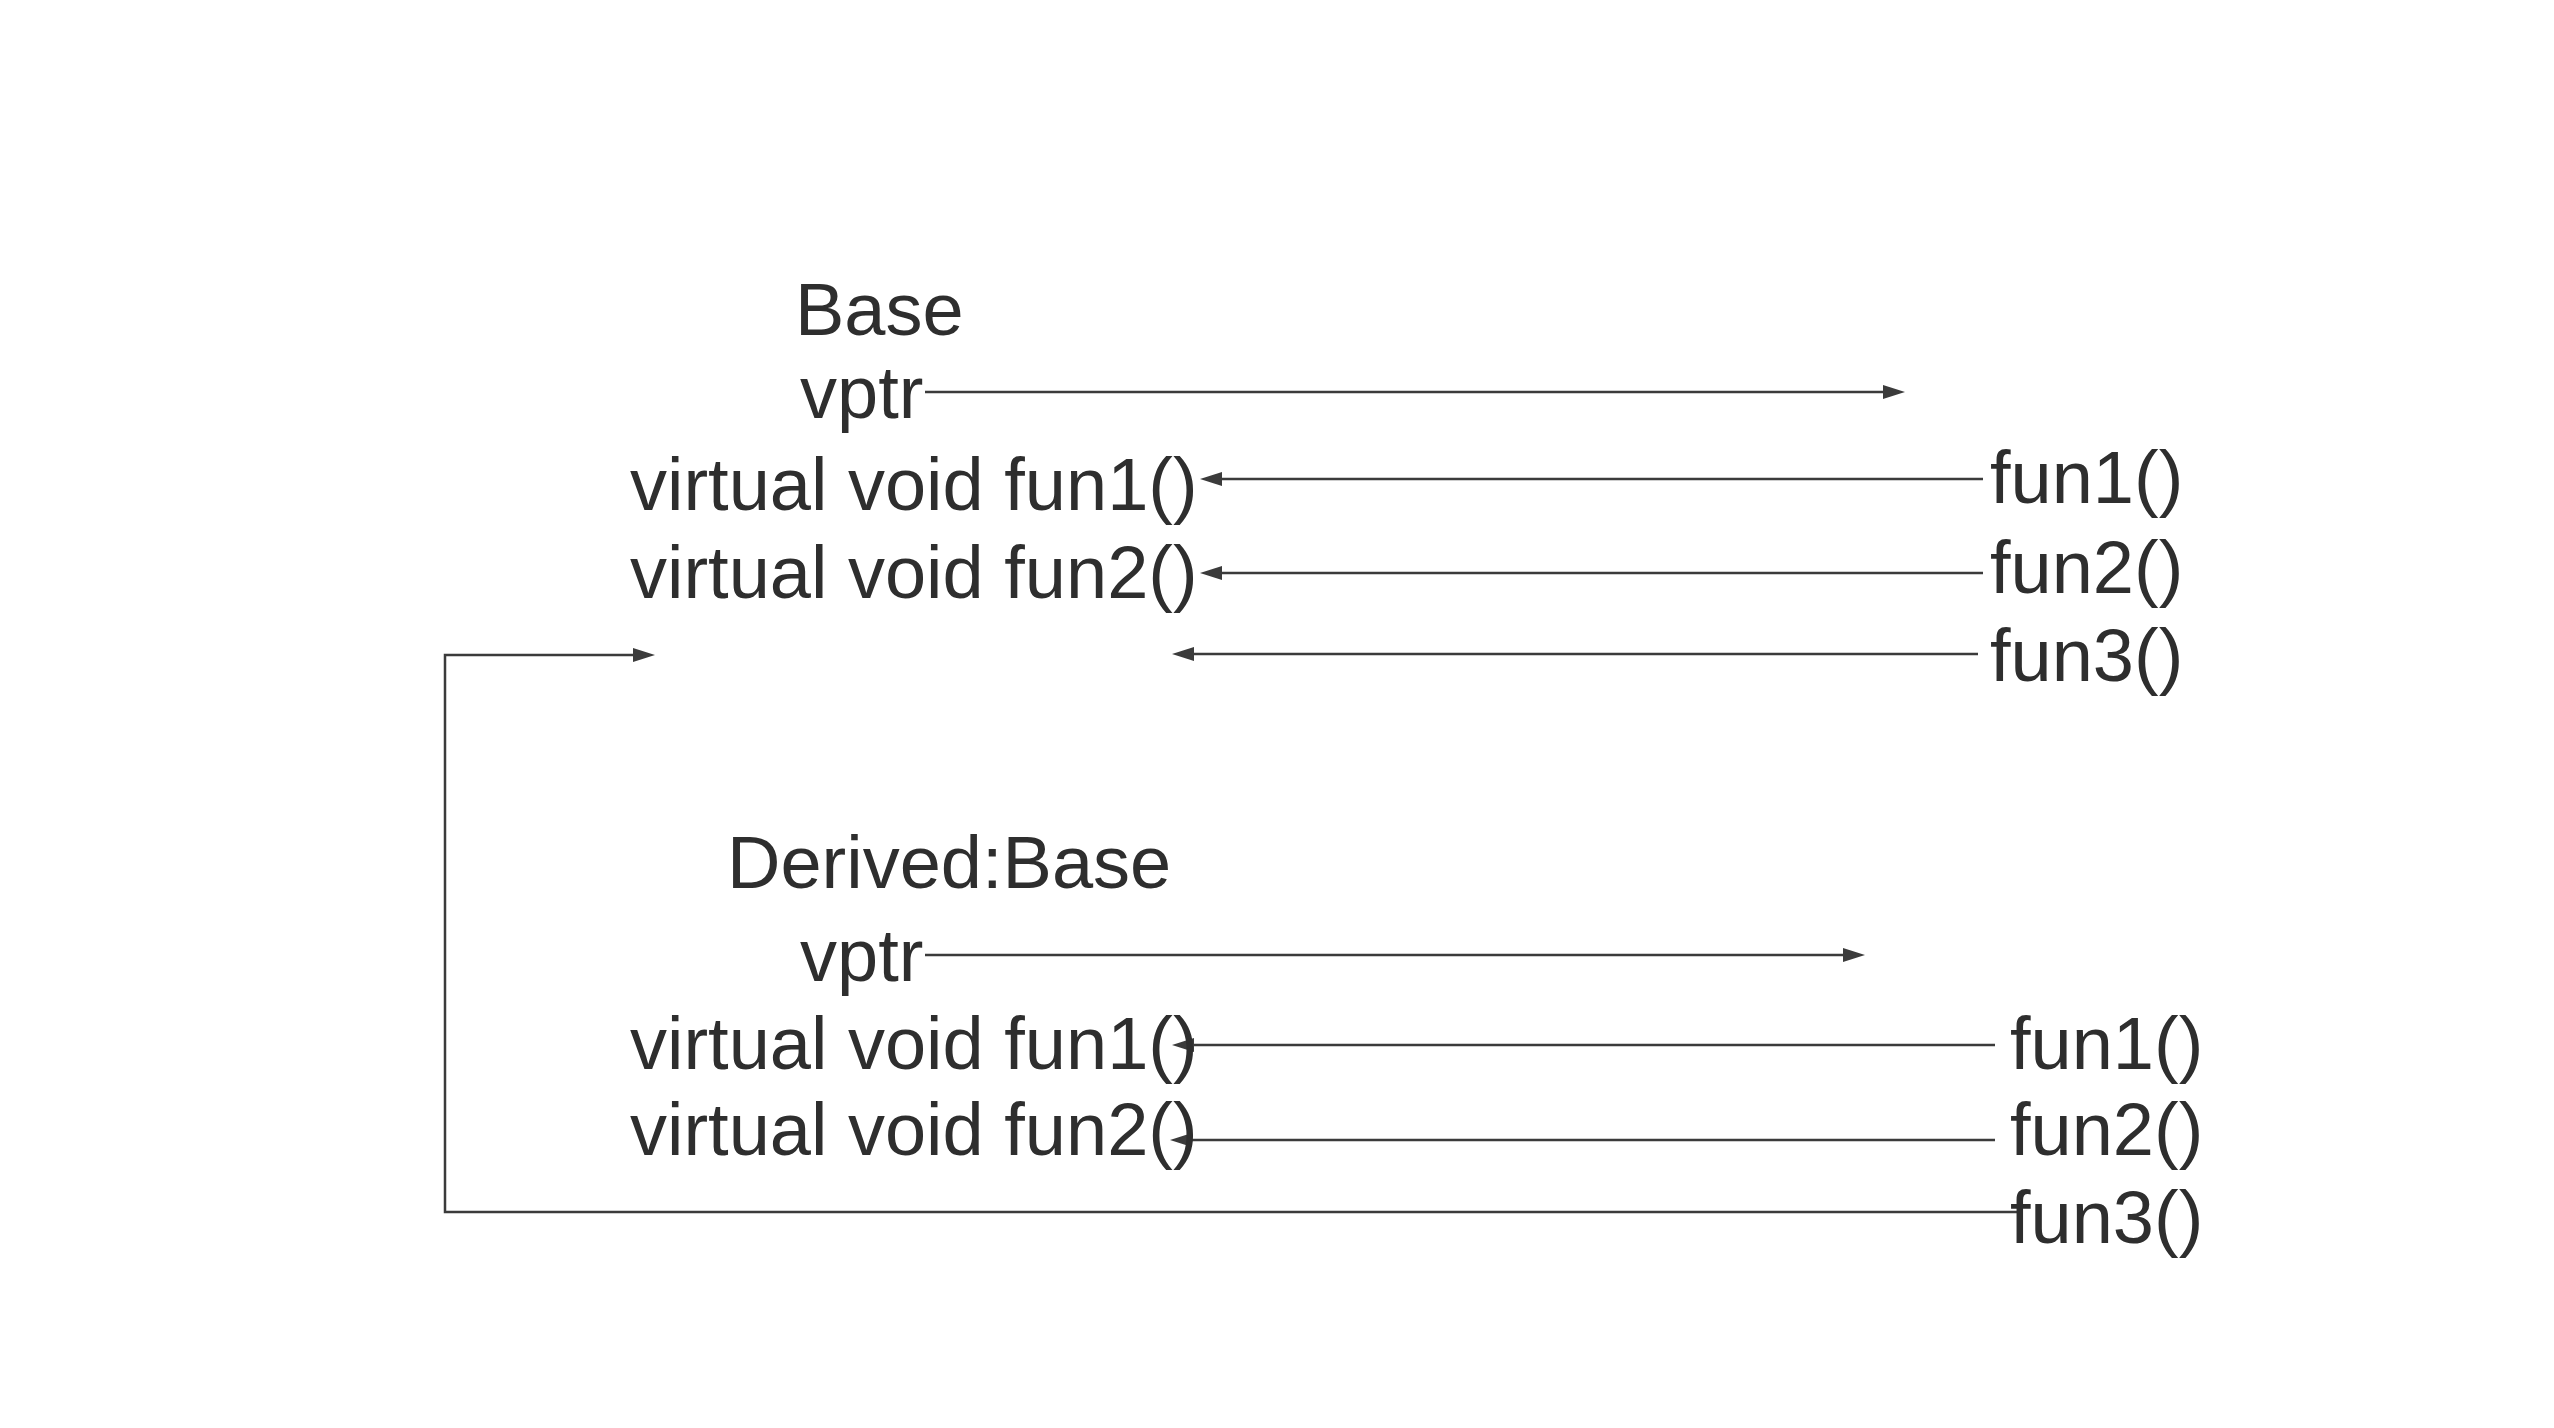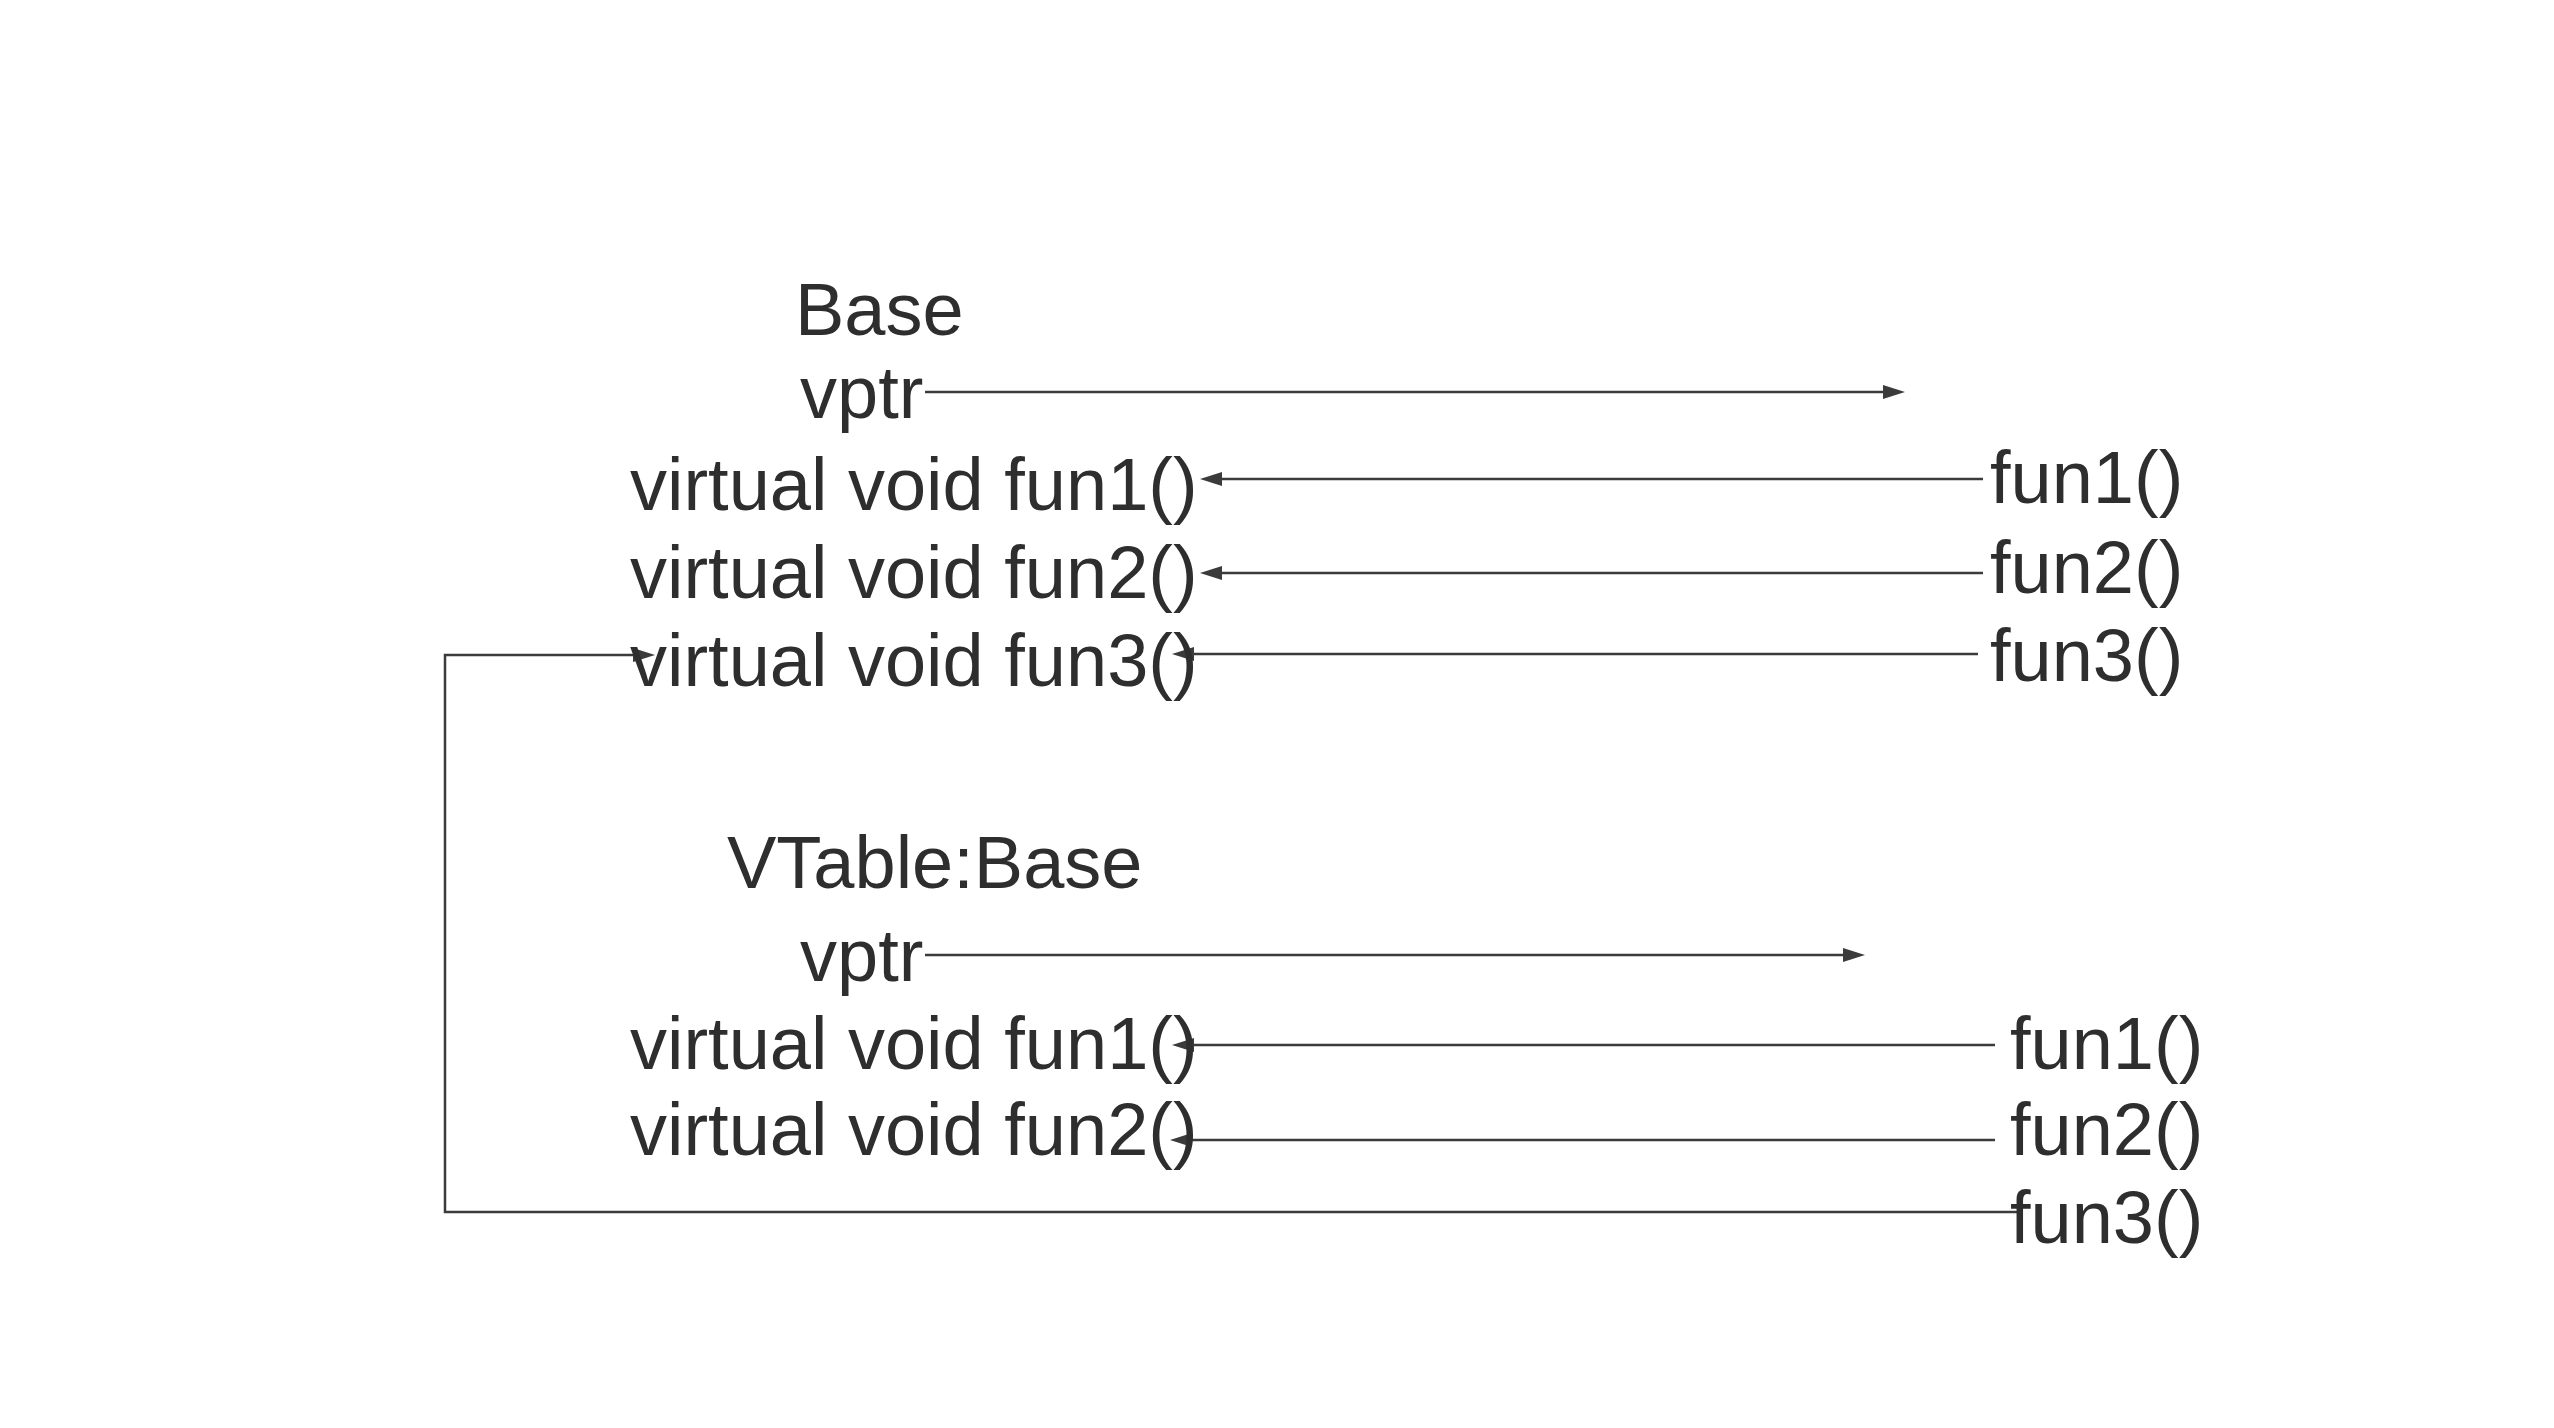--- a/index.html
+++ b/index.html
@@ -102,27 +102,26 @@
     <g>
       <polyline points="2020,1212 445,1212 445,655 635,655"></polyline>
       <polygon points="655,655 633,648 633,662"></polygon>
     </g>
   </svg>
 
   <div class="t base-title">Base</div>
   <div class="t base-vptr">vptr</div>
   <div class="t base-fun1">virtual void fun1()</div>
   <div class="t base-fun2">virtual void fun2()</div>
-  <div class="t base-fun3">virtual void fun3()</div>
 
   <div class="t bvt-fun1">fun1()</div>
   <div class="t bvt-fun2">fun2()</div>
   <div class="t bvt-fun3">fun3()</div>
 
-  <div class="t derived-title">VTable:Base</div>
+  <div class="t derived-title">Derived:Base</div>
   <div class="t derived-vptr">vptr</div>
   <div class="t derived-fun1">virtual void fun1()</div>
   <div class="t derived-fun2">virtual void fun2()</div>
 
   <div class="t dvt-fun1">fun1()</div>
   <div class="t dvt-fun2">fun2()</div>
   <div class="t dvt-fun3">fun3()</div>
 
 </div>
 

